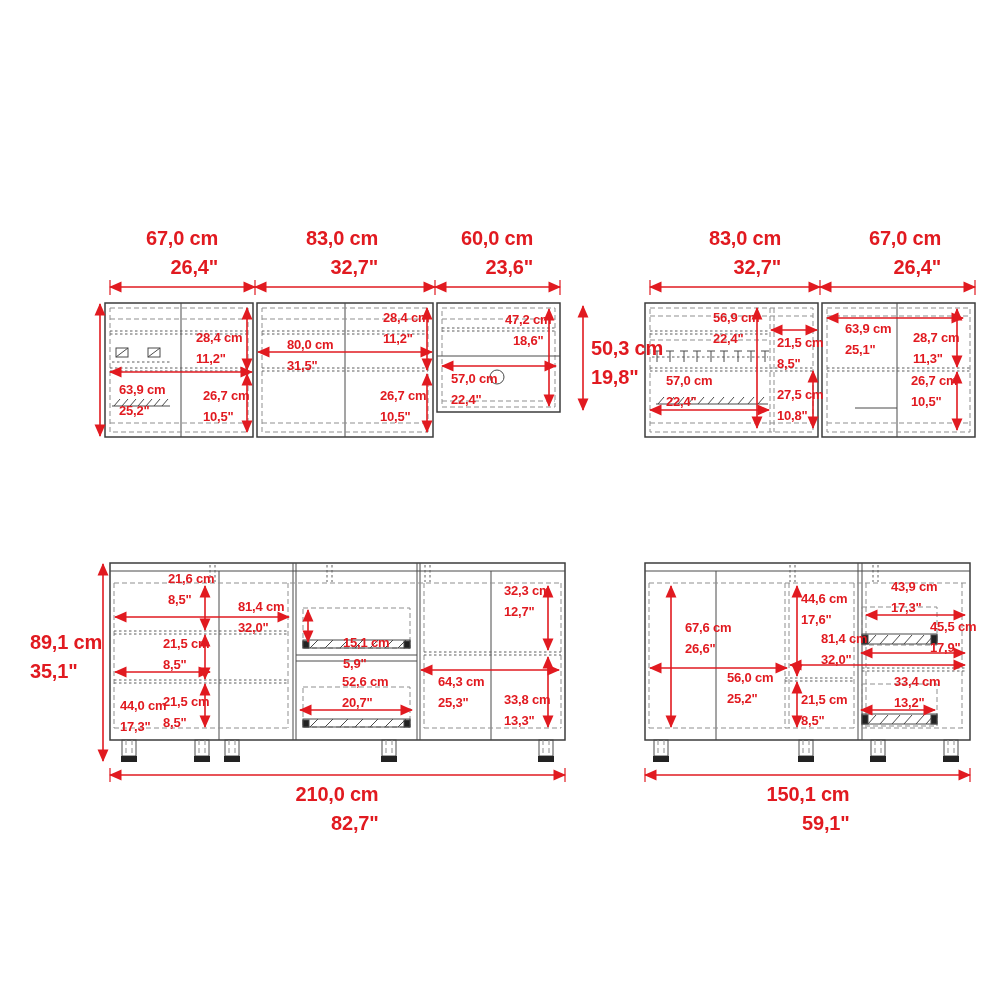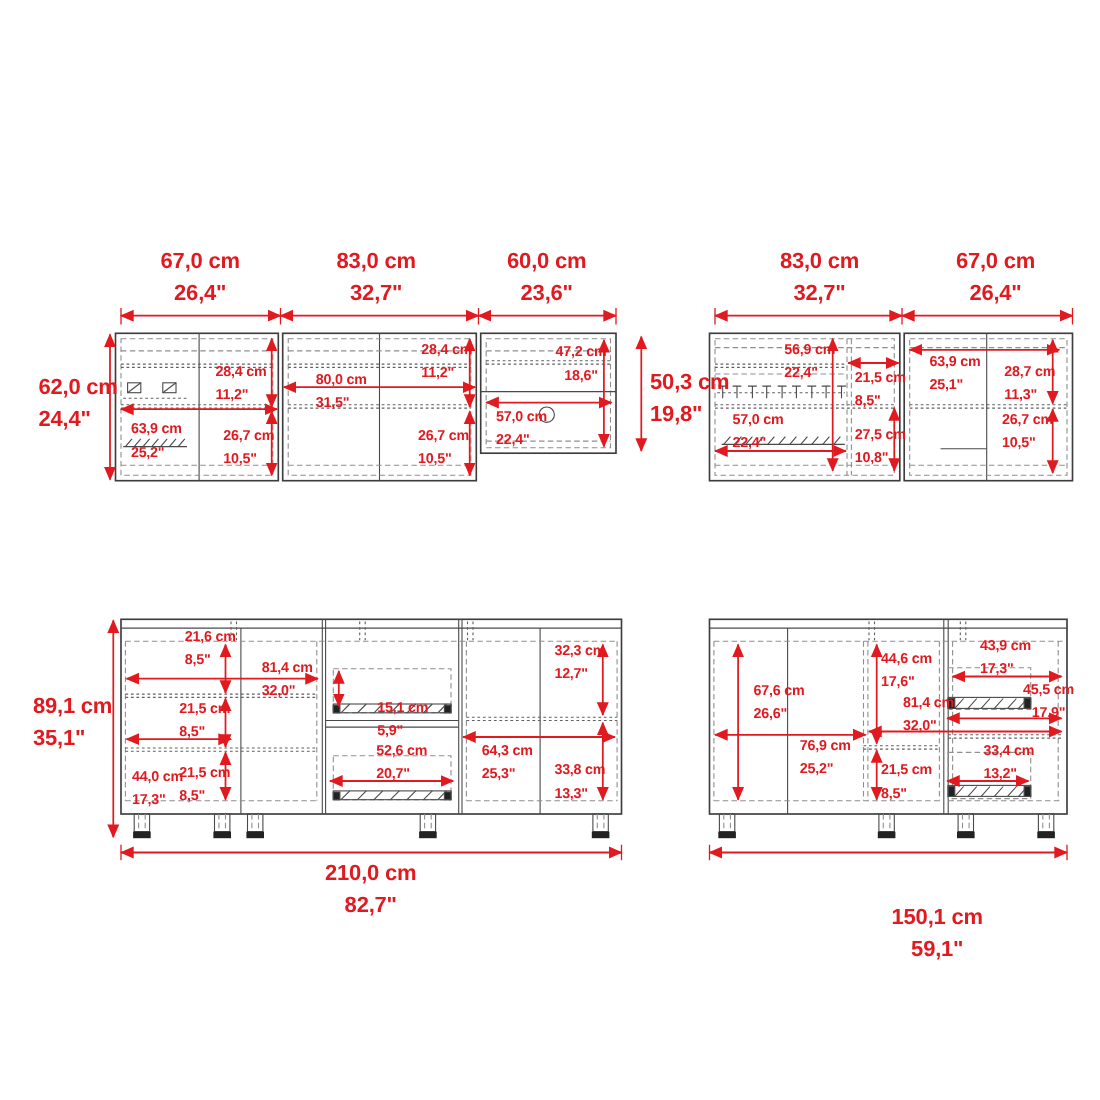--- a/index.html
+++ b/index.html
@@ -3,21 +3,21 @@
 <meta charset="utf-8">
 <style>
   html,body{margin:0;padding:0;background:#ffffff;}
   body{width:1000px;height:1000px;position:relative;font-family:"Liberation Sans",sans-serif;overflow:hidden;}
   #stage{position:absolute;left:0;top:0;width:1000px;height:1000px;}
   #linework{position:absolute;left:0;top:0;}
   .dim{position:absolute;color:#e11a20;font-weight:700;letter-spacing:-0.2px;}
   .dim span{display:block;white-space:nowrap;}
   .dim.sm span{font-size:13px;line-height:1.65;}
   .dim.lg span{font-size:20px;line-height:1.45;}
-  .dim.ctr{transform:translateX(-50%);text-align:center;}
+  .dim.ctr{transform:translateX(-50%);text-align:right;}
   
   .oline{stroke:#3d3d3d;stroke-width:1.5;fill:none;}
   .thin{stroke:#4a4a4a;stroke-width:1;fill:none;}
   .hw{stroke:#4a4a4a;stroke-width:1;fill:none;}
   .dash{stroke:#8f8f8f;stroke-width:1;fill:none;stroke-dasharray:5 3;}
   .dash2{stroke:#5f5f5f;stroke-width:1;fill:none;stroke-dasharray:2.5 2.5;}
   .red{stroke:#e11a20;stroke-width:1.6;fill:none;}
   .redtick{stroke:#e11a20;stroke-width:1.2;fill:none;}
 </style>
 </head>
@@ -321,24 +321,20 @@
       <span>26,4"</span>
     </div>
 <div class="dim lg ctr" style="left:342px;top:224px;">
       <span>83,0 cm</span>
       <span>32,7"</span>
     </div>
 <div class="dim lg ctr" style="left:497px;top:224px;">
       <span>60,0 cm</span>
       <span>23,6"</span>
     </div>
-<div class="dim lg" style="left:35px;top:338px;">
-      <span>62,0 cm</span>
-      <span>24,4"</span>
-    </div>
 <div class="dim lg" style="left:591px;top:334px;">
       <span>50,3 cm</span>
       <span>19,8"</span>
     </div>
 <div class="dim sm" style="left:196px;top:327px;">
       <span>28,4 cm</span>
       <span>11,2"</span>
     </div>
 <div class="dim sm" style="left:119px;top:379px;">
       <span>63,9 cm</span>
@@ -448,49 +444,49 @@
     </div>
 <div class="dim sm" style="left:504px;top:580px;">
       <span>32,3 cm</span>
       <span>12,7"</span>
     </div>
 <div class="dim sm" style="left:504px;top:689px;">
       <span>33,8 cm</span>
       <span>13,3"</span>
     </div>
 
-<div class="dim lg ctr" style="left:808px;top:820px;margin-left:44px;">
+<div class="dim lg ctr" style="left:808px;top:780px;">
       <span>150,1 cm</span>
       <span>59,1"</span>
     </div>
 <div class="dim sm" style="left:673px;top:617px;padding-left:12px;">
       <span>67,6 cm</span>
       <span>26,6"</span>
     </div>
 <div class="dim sm" style="left:727px;top:667px;">
-      <span>76,9 cm</span>
+      <span>56,0 cm</span>
       <span>25,2"</span>
     </div>
 <div class="dim sm" style="left:801px;top:588px;">
       <span>44,6 cm</span>
       <span>17,6"</span>
     </div>
 <div class="dim sm" style="left:821px;top:628px;">
       <span>81,4 cm</span>
       <span>32,0"</span>
     </div>
 <div class="dim sm" style="left:801px;top:689px;">
       <span>21,5 cm</span>
       <span>8,5"</span>
     </div>
 <div class="dim sm" style="left:891px;top:576px;">
       <span>43,9 cm</span>
       <span>17,3"</span>
     </div>
-<div class="dim sm" style="left:930px;top:616px;text-align:center;">
+<div class="dim sm" style="left:930px;top:616px;">
       <span>45,5 cm</span>
       <span>17,9"</span>
     </div>
 <div class="dim sm" style="left:894px;top:671px;">
       <span>33,4 cm</span>
       <span>13,2"</span>
     </div>
 
 </div>
 

